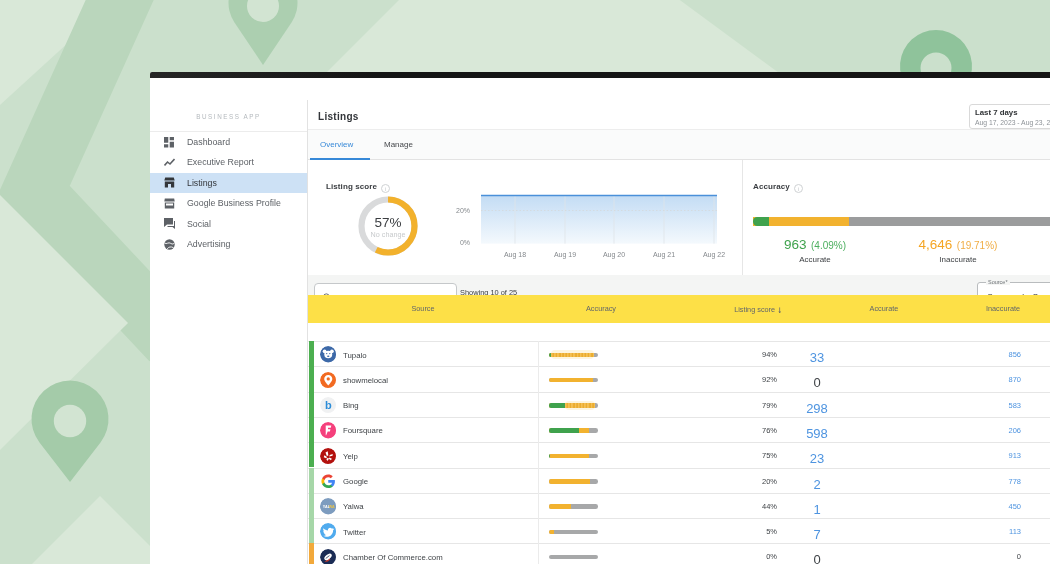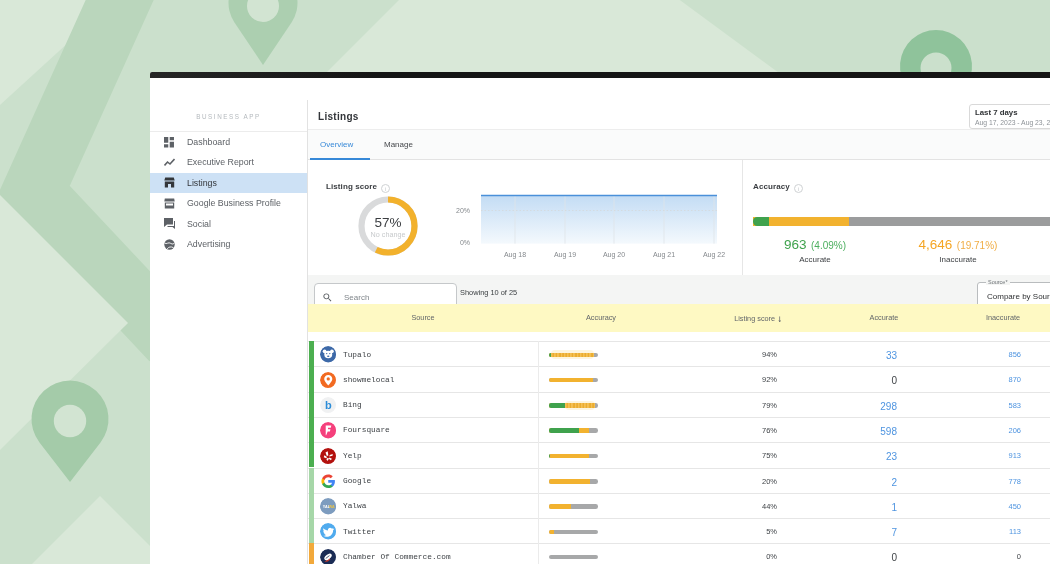--- a/index.html
+++ b/index.html
@@ -43,30 +43,30 @@
   .info { display:inline-block; width:9px; height:9px; border:1px solid #cfd2d4; border-radius:50%; color:#c3c6c9; font-size:6px; text-align:center; line-height:8px; vertical-align:-2px; margin-left:4px; }
   
   #grayband { position:absolute; left:0; top:175px; width:742px; height:38px; background:#f4f5f4; }
   #searchbox { position:absolute; left:6px; top:8px; width:143px; height:26px; background:#fff; border:1px solid #c5c8ca; border-radius:4px; }
   #searchbox .stext { position:absolute; left:29px; top:8.5px; font-size:8px; color:#80868b; }
   #showing { position:absolute; left:152px; top:12.5px; font-size:7.4px; color:#3c4043; }
   #selbox { position:absolute; left:669px; top:7px; width:95px; height:28px; background:#fff; border:1px solid #b9bcbe; border-radius:3px; }
   #selbox .slab { position:absolute; left:8px; top:-4px; font-size:5.5px; color:#6f7478; background:#f4f5f4; padding:0 2px; }
   #selbox .sval { position:absolute; left:9px; top:9px; font-size:8px; color:#2f3133; white-space:nowrap; }
   
-  #thead { position:absolute; left:0; top:204px; width:742px; height:28px; background:#fef9c3; }
+  #thead { position:absolute; left:0; top:195px; width:742px; height:28px; background:#fde047; }
   #thead > span { position:absolute; top:9px; font-size:7.3px; color:#62666a; white-space:nowrap; }
   .trow { position:absolute; left:0; width:742px; height:25.3px; border-top:1px solid #e6e6e6; background:#fff; }
   .stripe { position:absolute; left:0.5px; top:-1px; bottom:0; width:5px; }
   .bicon { position:absolute; left:11.5px; top:4.4px; width:16.5px; height:16.5px; border-radius:50%; }
-  .bname { position:absolute; left:35px; top:8.5px; font-size:7.8px; color:#3f4347;font-family:Liberation Mono, monospace; }
+  .bname { position:absolute; left:35px; top:8.5px; font-size:7.8px; color:#3f4347; }
   .mbar { position:absolute; left:240.5px; top:10.5px; width:49px; height:4.6px; border-radius:2.3px; background:#a7a8a9; overflow:hidden; }
   .mbar i { position:absolute; top:0; height:100%; }
   .score { position:absolute; right:273px; top:8px; font-size:7.5px; color:#3f4347; }
-  .acc   { position:absolute; right:153px; top:8px; font-size:10px; color:#4e94e0; width:160px; text-align:right;}
+  .acc   { position:absolute; right:153px; top:8px; font-size:13px; color:#4e94e0; width:160px; text-align:center;}
   .inacc { position:absolute; right:29px; top:8px; font-size:7.5px; color:#4e94e0; width:160px; text-align:right; }
   .dark { color:#3f4347 !important; }
 </style>
 </head>
 <body>
 <svg id="bg" width="1050" height="564" viewBox="0 0 1050 564">
   <rect x="0" y="0" width="1050" height="564" fill="#cbe0cc"></rect>
 
   <polygon points="0,0 115,0 0,105" fill="#d9e8d8"></polygon>
 

